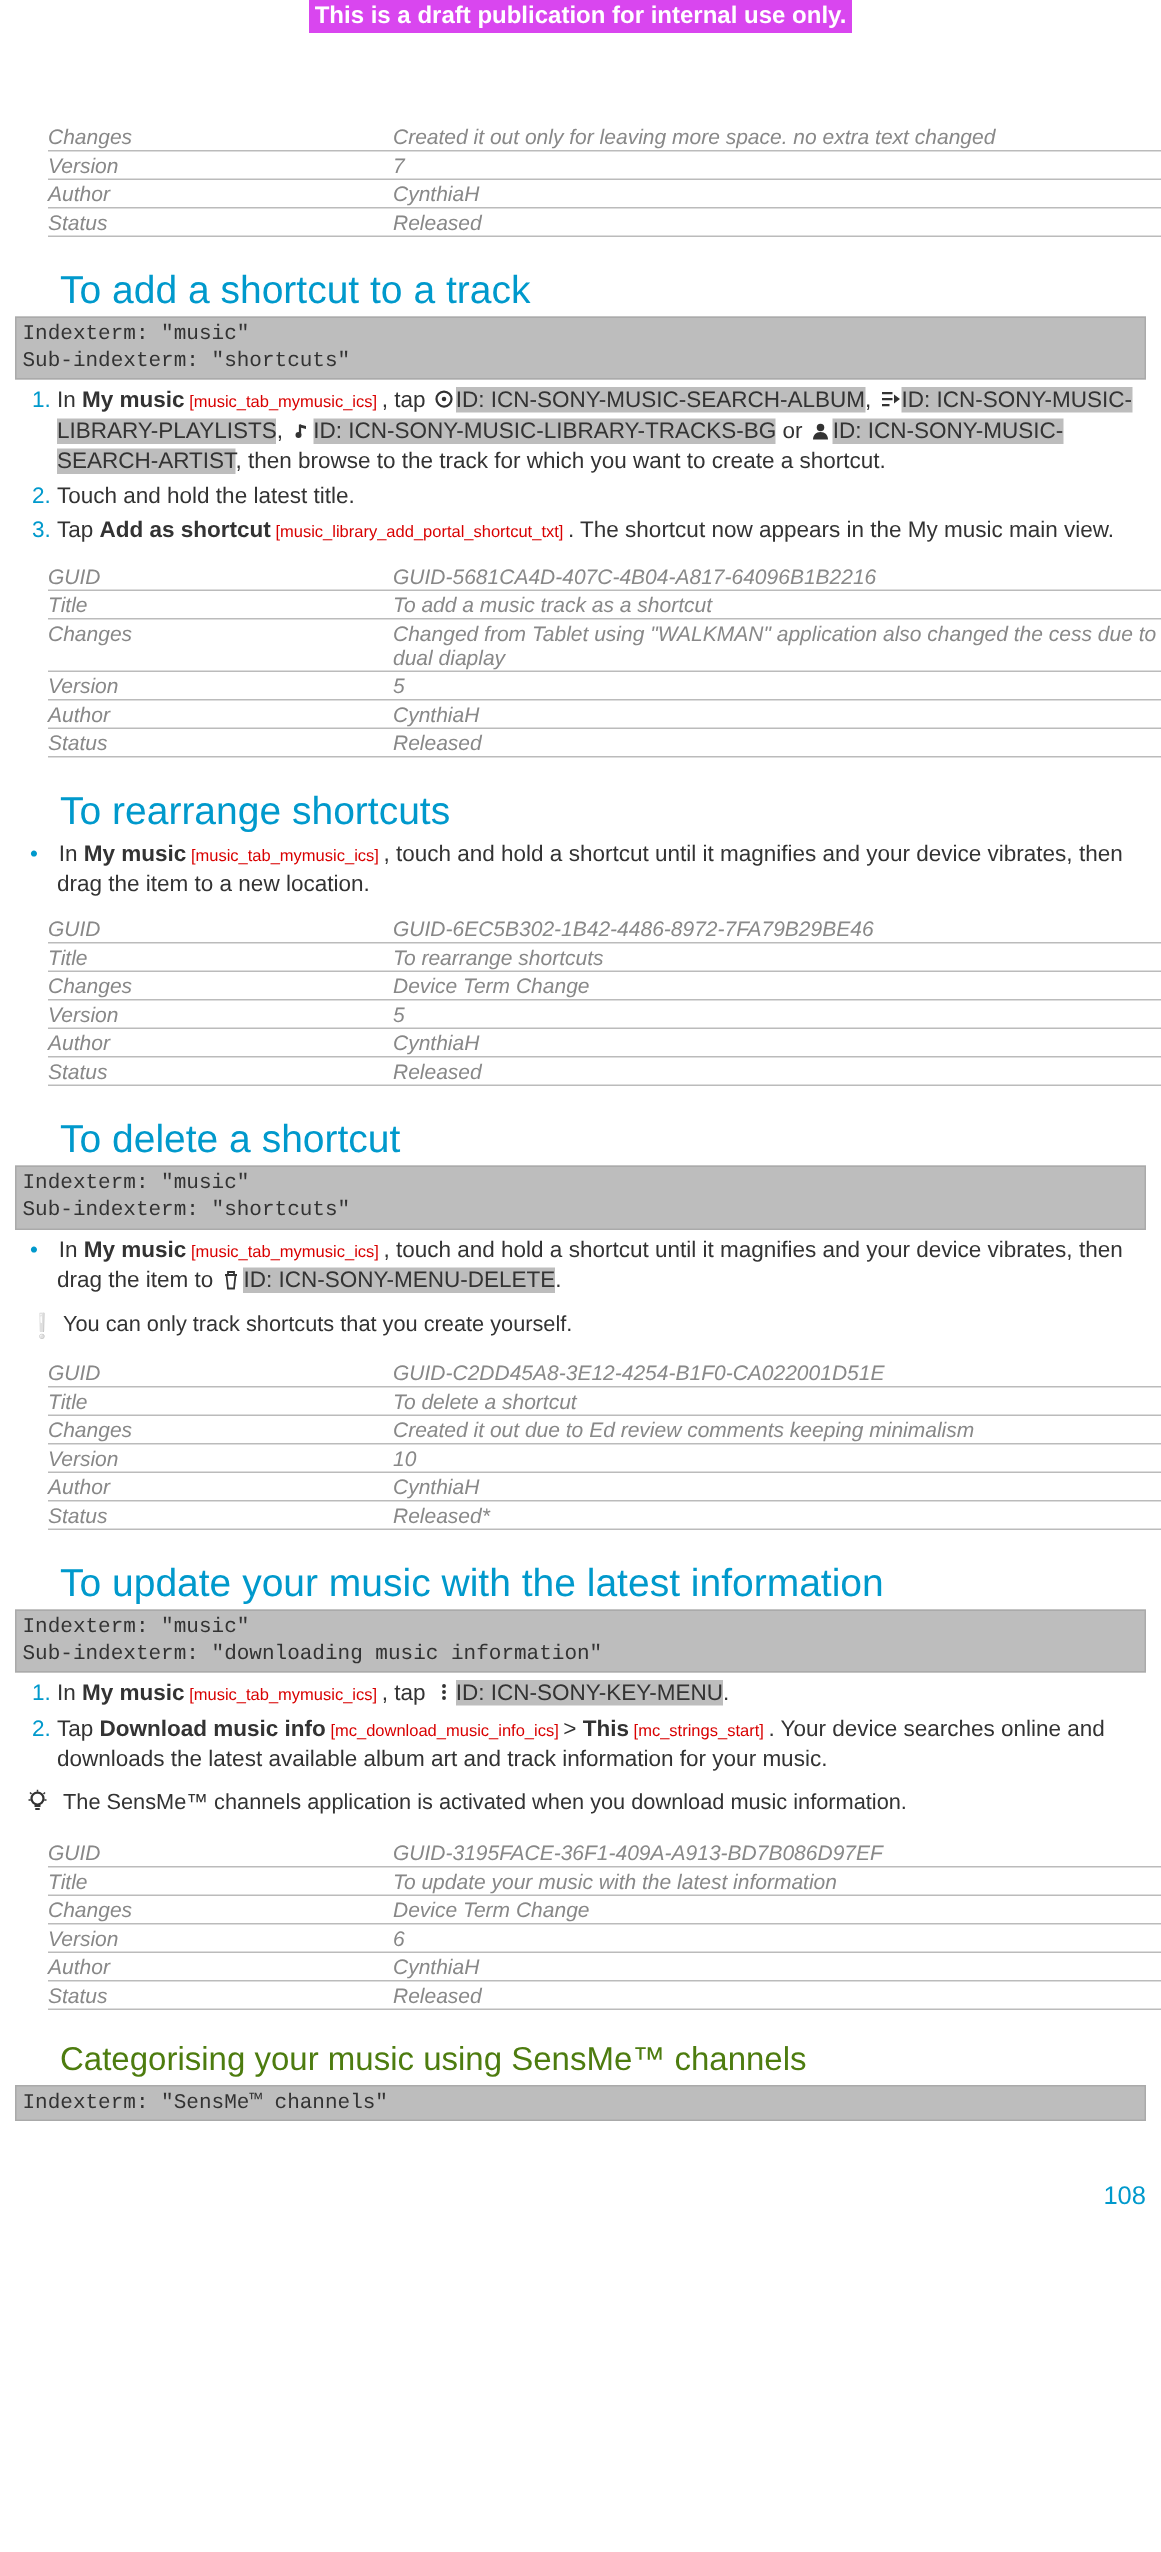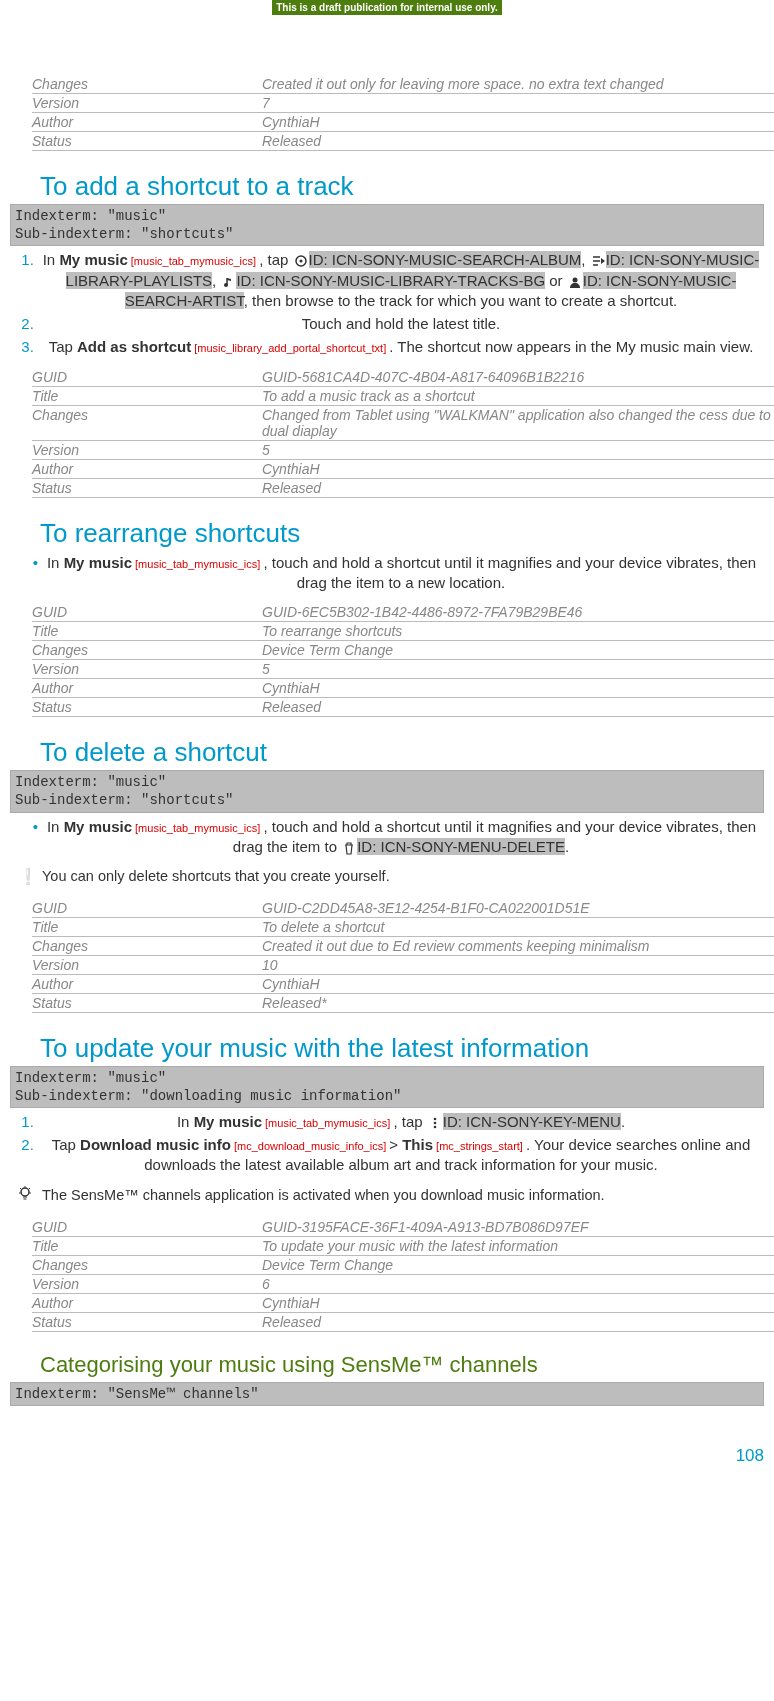--- a/index.html
+++ b/index.html
@@ -5,23 +5,23 @@
   body {
     margin: 0;
     padding: 0;
     font-family: Arial, Helvetica, sans-serif;
     font-size: 15px;
     color: #333;
     background: #fff;
     width: 774px;
   }
   .draft-banner {
-    background: #4d7c0f;
+    background: #d946ef;
     color: #fff;
-    font-size: 10px;
+    font-size: 16px;
     font-weight: bold;
     text-align: center;
     padding: 2px 4px;
     width: fit-content;
     margin: 0 auto 60px auto;
   }
   .content {
     padding: 0 10px 0 10px;
   }
   .meta-table {
@@ -59,21 +59,20 @@
     font-size: 14px;
     padding: 2px 4px;
     margin: 0 0 4px 0;
     border: 1px solid #aaa;
     line-height: 1.3;
     white-space: pre-line;
   }
   ol.steps, ul.steps {
     margin: 4px 0 10px 0;
     padding-left: 28px;
-    text-align: center;
   }
   ol.steps li, ul.steps li {
     margin-bottom: 3px;
     line-height: 1.35;
   }
   ol.steps li::marker {
     color: #0099cc;
     font-weight: normal;
   }
   ul.steps {
@@ -260,21 +259,21 @@
 Sub-indexterm: "shortcuts"</div>
 <ul class="steps">
   <li>
     <span>In </span><b>My music</b><span class="tag"> [music_tab_mymusic_ics] </span><span>, touch and hold a shortcut until it magnifies and your device vibrates, then drag the item to </span><span class="icon"><svg viewBox="0 0 14 14">
             <path d="M3 4h8M5 4V2h4v2M4 4l1 9h4l1-9" fill="none" stroke="#333" stroke-width="1.2"></path>
           </svg></span><span class="hl">ID: ICN-SONY-MENU-DELETE</span><span>.</span>
   </li>
 </ul>
 <div class="note-row">
   <div class="note-icon">❕</div>
-  <div class="note-text">You can only delete shortcuts that you create yourself.</div>
+  <div class="note-text">You can only track shortcuts that you create yourself.</div>
 </div>
 
 <table class="meta-table">
 <tbody>
         <tr>
           <td class="label">GUID</td>
           <td>GUID-C2DD45A8-3E12-4254-B1F0-CA022001D51E</td>
         </tr>
 <tr>
           <td class="label">Title</td>

